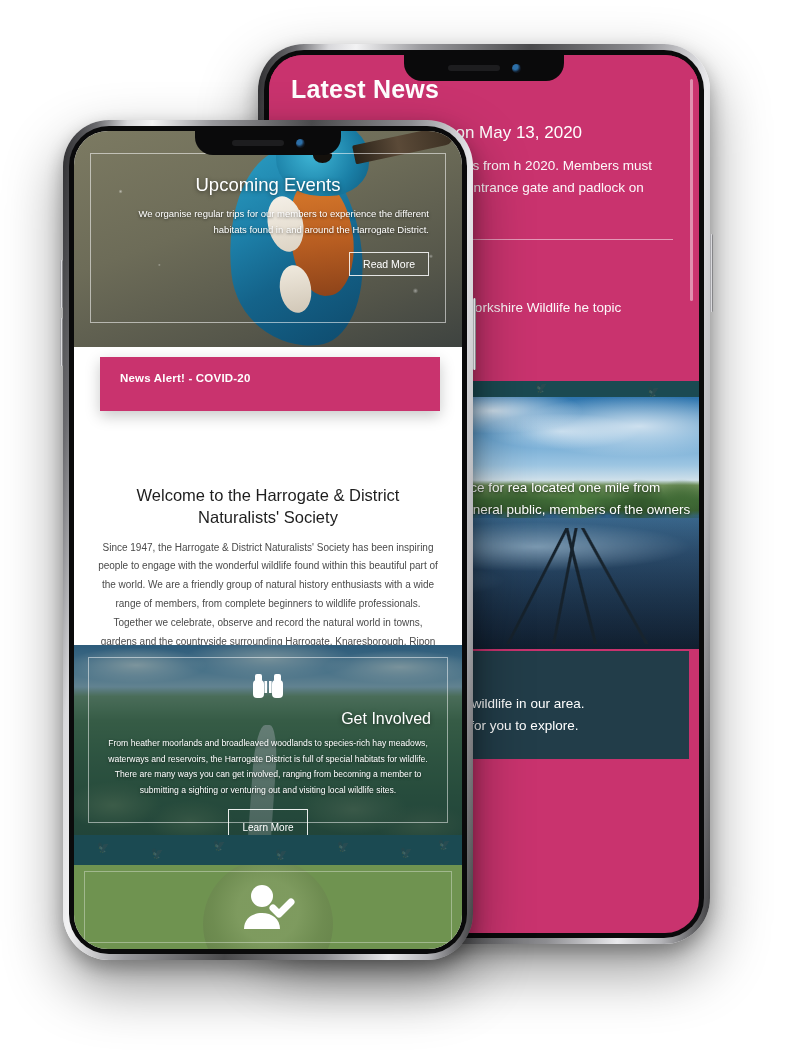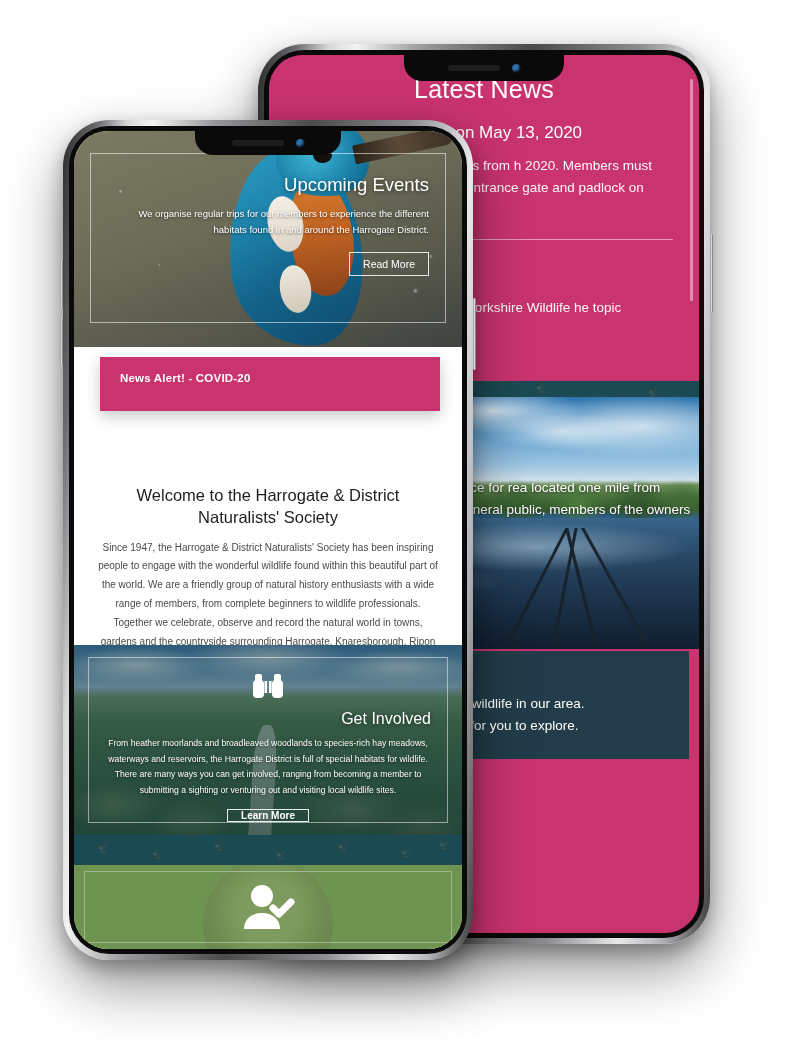--- a/index.html
+++ b/index.html
@@ -23,21 +23,21 @@
           background:radial-gradient(circle at 36% 33%,#2c6fa8 0 30%,#111a26 62%,#05070b 100%);}
   .btn-side{position:absolute;background:linear-gradient(90deg,#8d8d91,#d9d9dd,#5c5c5e);border-radius:2px;}
 
   
   #phone-back{left:258px;top:44px;width:452px;height:900px;}
   #phone-back .screen{background:#c9336e;}
   #phone-back .notch{width:160px;height:26px;}
 
   .bk-news{position:absolute;left:0;top:0;width:100%;height:326px;background:#c9336e;color:#fff;
            padding:14px 22px 0 22px;box-sizing:border-box;}
-  .bk-news h2{margin:6px 0 18px 0;font-size:25px;font-weight:400;text-align:center;letter-spacing:.2px;}
+  .bk-news h2{margin:6px 0 18px 0;font-size:25px;font-weight:700;letter-spacing:.2px;}
   .bk-item-title{font-size:17px;font-weight:400;margin:0 0 12px 0;line-height:1.25;}
   .bk-item-body{font-size:13.5px;line-height:1.62;margin:0;opacity:.97;}
   .bk-rule{height:1px;background:rgba(255,255,255,.5);margin:18px 4px;}
   .bk-btn{display:inline-block;border:1px solid rgba(255,255,255,.85);color:#fff;
           padding:7px 17px;font-size:14.5px;background:transparent;border-radius:1px;}
   .bk-btnwrap{text-align:left;padding-left:2px;margin-top:10px;}
   .bk-scrollbar{position:absolute;right:6px;top:24px;width:3px;height:222px;background:rgba(255,255,255,.45);border-radius:2px;}
   .bk-photo{position:absolute;left:0;width:100%;overflow:hidden;}
 
   
@@ -140,21 +140,21 @@
   .hero .kf-white2{position:absolute;left:53%;top:62%;width:8%;height:22%;
         background:linear-gradient(180deg,#efe9dd,#d2c8b8);border-radius:50%;transform:rotate(-9deg);}
   .hero .kf-eye{position:absolute;left:61.5%;top:8%;width:5%;height:7%;background:#14100c;border-radius:50%;}
   .hero .bokeh{position:absolute;inset:0;
         background:radial-gradient(circle 3px at 12% 28%,rgba(255,255,255,.5),transparent 70%),
                    radial-gradient(circle 2px at 22% 62%,rgba(255,255,255,.4),transparent 70%),
                    radial-gradient(circle 4px at 88% 74%,rgba(255,255,255,.45),transparent 70%),
                    radial-gradient(circle 3px at 92% 58%,rgba(255,255,255,.4),transparent 70%);}
   .hero-box{position:absolute;left:16px;top:22px;right:16px;bottom:24px;
         border:1px solid rgba(255,255,255,.55);box-sizing:border-box;padding:14px 16px;color:#fff;}
-  .hero-box h2{margin:6px 0 10px 0;font-size:18.5px;font-weight:400;text-align:right;
+  .hero-box h2{margin:6px 0 10px 0;font-size:18.5px;font-weight:400;text-align:center;
         text-shadow:0 1px 4px rgba(0,0,0,.55);}
   .hero-box p{margin:0;font-size:9.5px;line-height:1.7;text-align:right;
         text-shadow:0 1px 3px rgba(0,0,0,.6);}
   .hero-btn{display:inline-block;margin-top:14px;border:1px solid rgba(255,255,255,.85);
         padding:5px 13px;font-size:10.5px;color:#fff;}
   .hero-btnwrap{text-align:right;}
 
   
   .alert{position:absolute;left:26px;right:22px;top:226px;background:#c9336e;color:#fff;
         box-sizing:border-box;padding:15px 20px 18px 20px;box-shadow:0 5px 14px rgba(0,0,0,.22);}
@@ -188,21 +188,21 @@
                   radial-gradient(ellipse 17% 30% at 90% 90%,#57693e,transparent 70%);}
   .involve-overlay{position:absolute;inset:0;background:rgba(18,60,70,.52);}
   .involve-box{position:absolute;left:14px;top:12px;right:14px;bottom:12px;
        border:1px solid rgba(255,255,255,.5);box-sizing:border-box;padding:12px 16px;
        color:#fff;text-align:center;}
   .bino{margin:2px auto 4px auto;width:34px;height:28px;}
   .involve-box h2{margin:2px 0 8px 0;font-size:16px;font-weight:400;
        text-shadow:0 1px 4px rgba(0,0,0,.5);text-align:right;}
   .involve-box p{margin:0;font-size:8.6px;line-height:1.82;text-shadow:0 1px 3px rgba(0,0,0,.55);}
   .involve-btn{display:inline-block;margin-top:10px;border:1px solid rgba(255,255,255,.9);
-       padding:0 13px;font-size:10px;color:#fff;font-weight:bold;}
+       padding:12px 13px;font-size:10px;color:#fff;}
 
   
   .birdband{position:absolute;left:0;width:100%;background:#1b4a52;overflow:hidden;}
   .bird{position:absolute;font-size:10px;color:rgba(255,255,255,.16);line-height:1;}
 
   
   .member{position:absolute;left:0;width:100%;background:#6f9350;overflow:hidden;}
   .member .owl{position:absolute;left:50%;top:-6px;transform:translateX(-50%);
        width:130px;height:130px;border-radius:50%;opacity:.35;
        background:radial-gradient(circle at 50% 40%,#9aa97a 0 30%,#6d7f52 55%,#56663f 80%,transparent 82%);}

